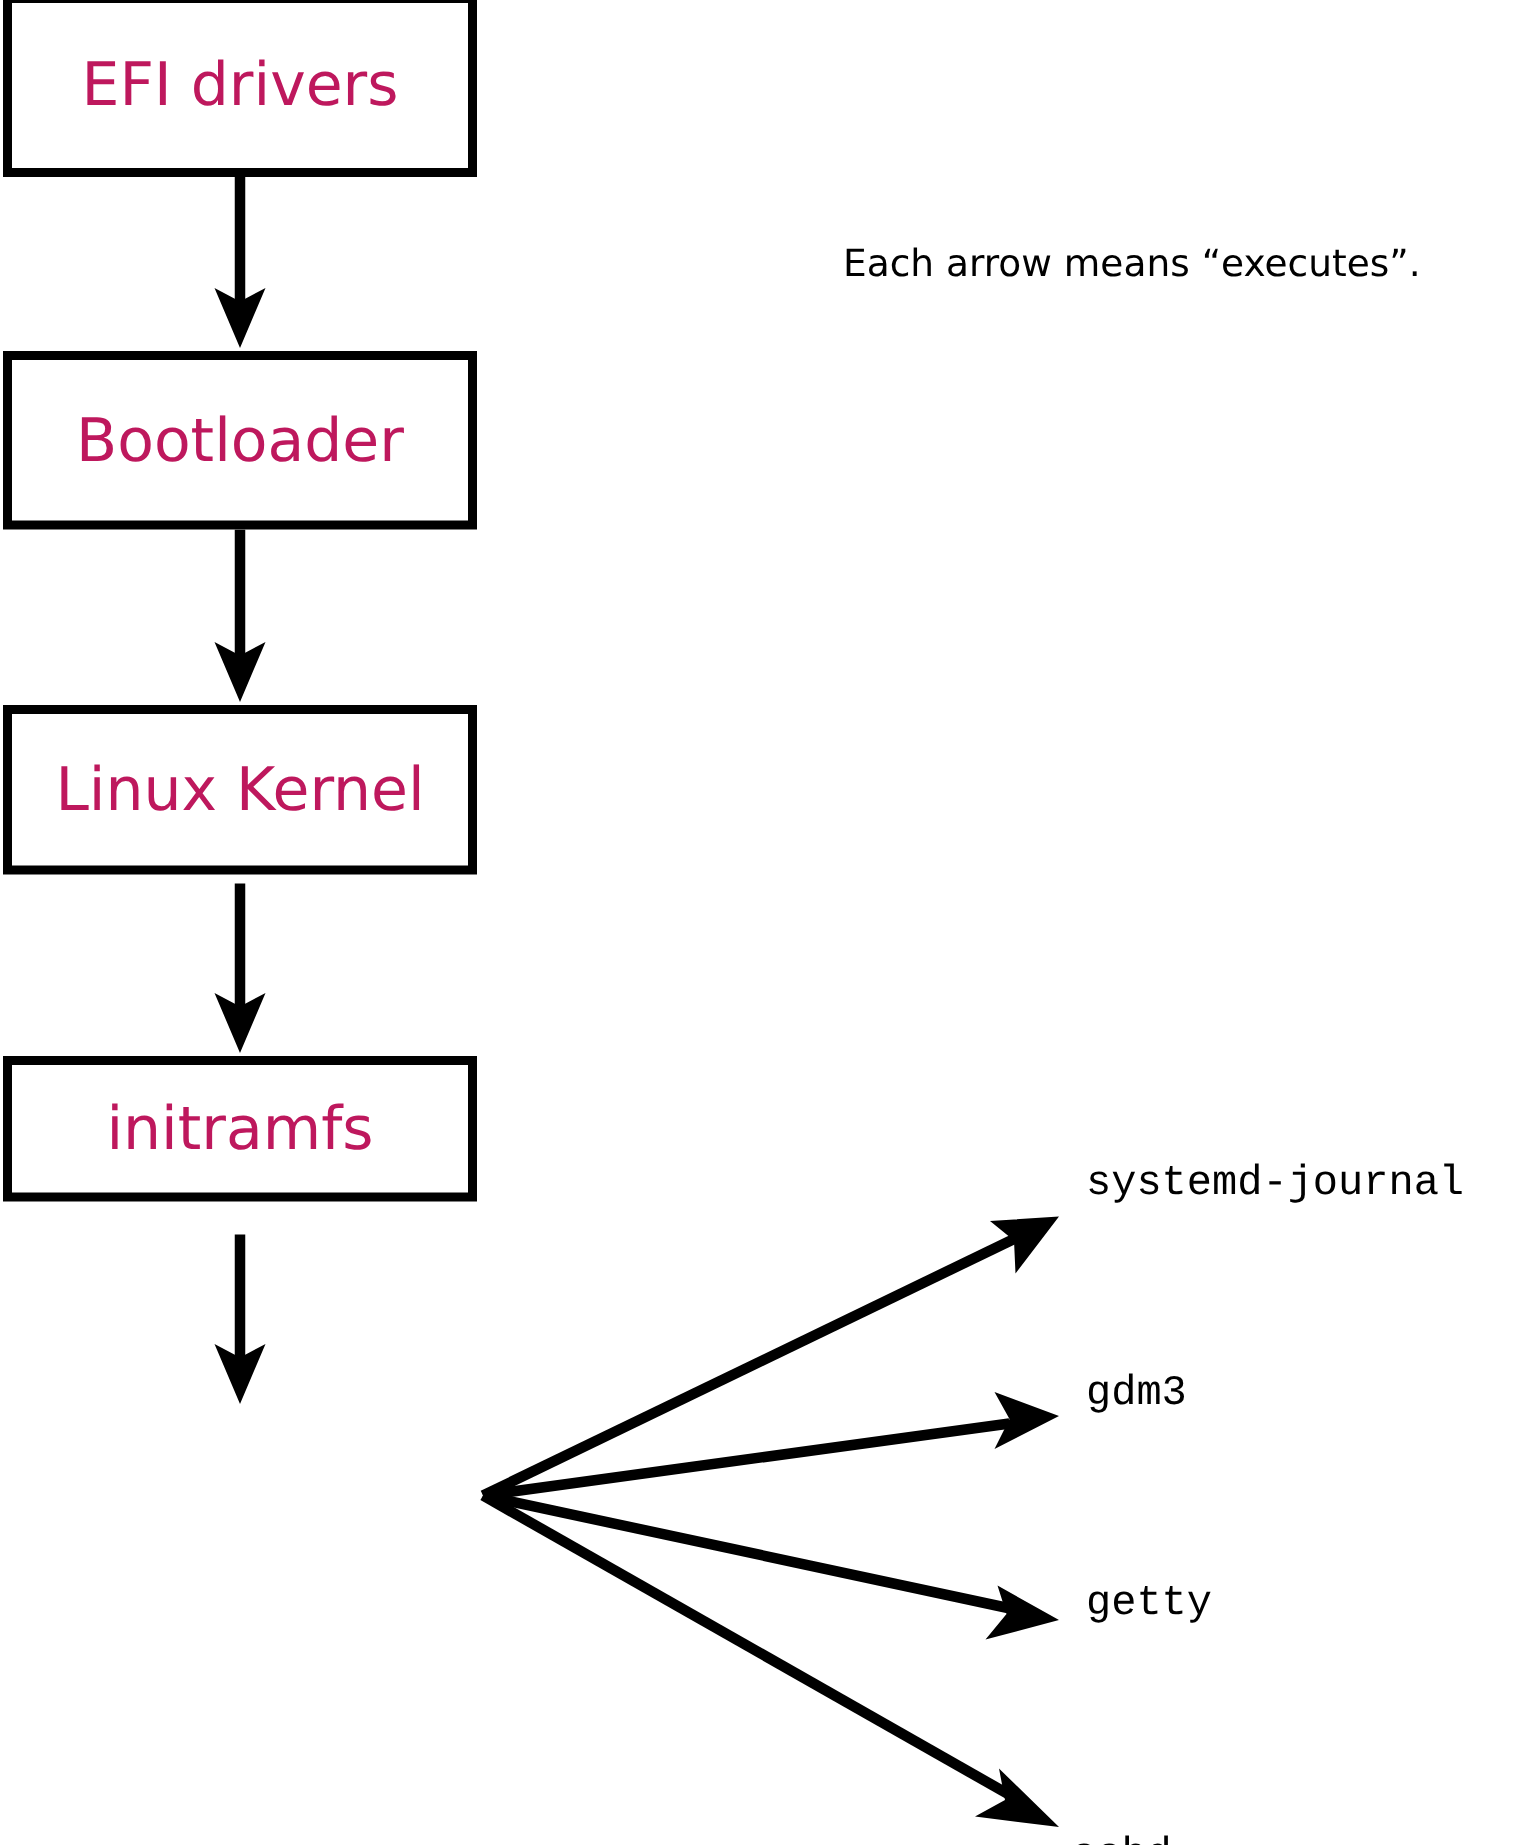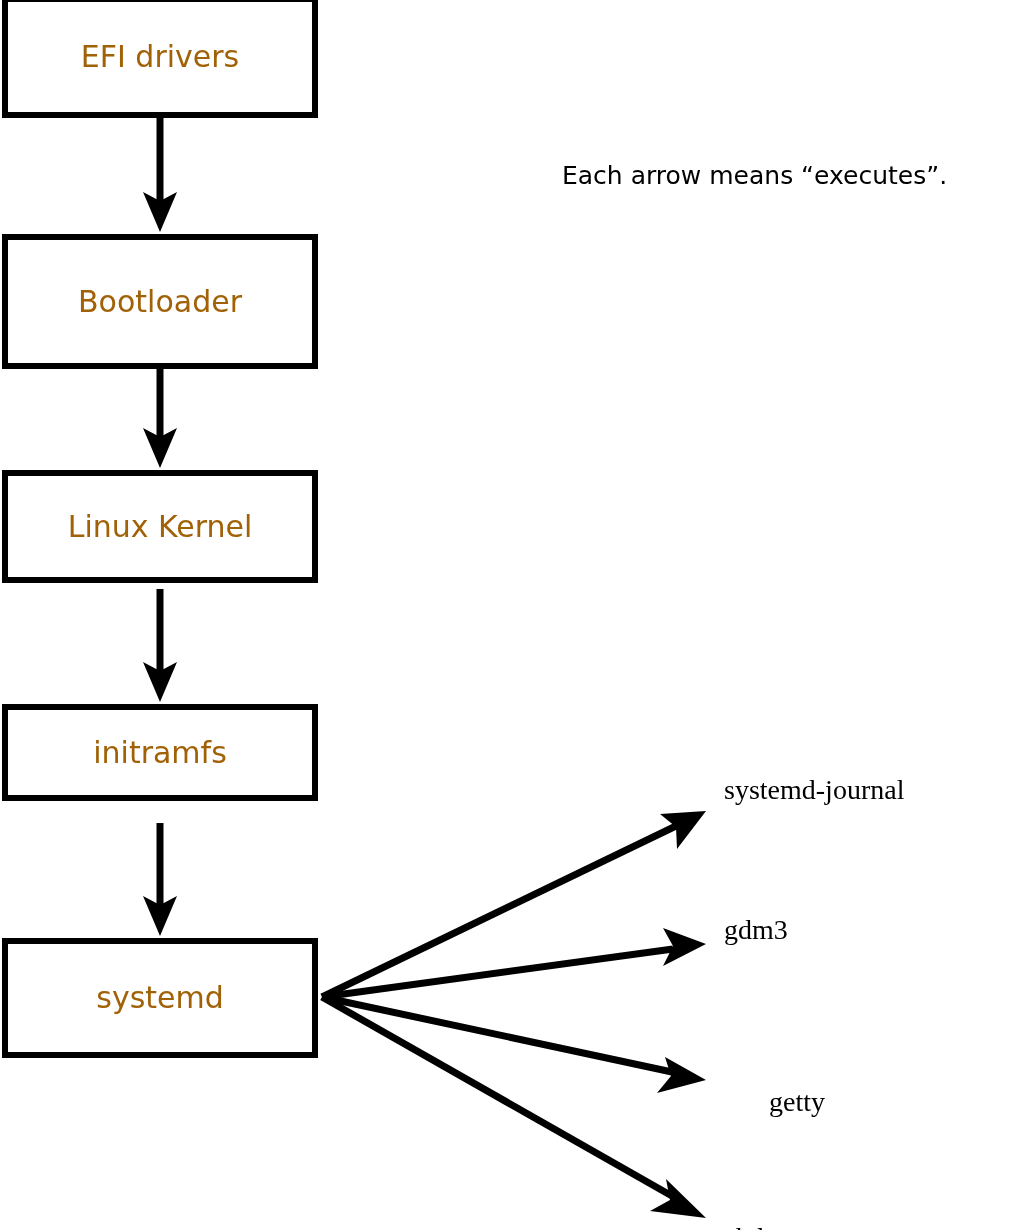--- a/index.html
+++ b/index.html
@@ -32,57 +32,57 @@
     width: 316px;
     box-sizing: border-box;
     border: 6px solid #000000;
     background: #ffffff;
     display: flex;
     align-items: center;
     justify-content: center;
   }
   .proc-box .proc-label {
     font-family: "DejaVu Sans", "Liberation Sans", sans-serif;
-    font-size: 30px;
+    font-size: 40px;
     line-height: 1;
-    color: #a16207;
+    color: #be185d;
     white-space: nowrap;
   }
 
   
   #box-efi        { top: -4px;   height: 122px; }
-  #box-bootloader { top: 234px;  height: 135px; }
+  #box-bootloader { top: 234px;  height: 119px; }
   #box-kernel     { top: 470px;  height: 113px; }
   #box-initramfs  { top: 704px;  height: 97px; }
   #box-systemd    { top: 938px;  height: 120px; }
 
   
   #caption {
     position: absolute;
     left: 562px;
     top: 163px;
     font-family: "DejaVu Sans", "Liberation Sans", sans-serif;
     font-size: 25px;
     line-height: 1;
     white-space: nowrap;
     color: #000000;
   }
 
   
   .leaf-label {
     position: absolute;
-    font-family: Liberation Serif, serif;
+    font-family: Liberation Mono, monospace;
     font-size: 28px;
     line-height: 1;
     white-space: nowrap;
     color: #000000;
   }
   #leaf-systemd-journal { left: 724px; top: 776px; }
   #leaf-gdm3           { left: 724px; top: 916px; }
-  #leaf-getty          { left: 724px; top: 1088px; margin-left: 45px; }
+  #leaf-getty          { left: 724px; top: 1056px; }
   #leaf-sshd           { left: 714px; top: 1224px; }
 
   
   #arrow-layer {
     position: absolute;
     left: 0;
     top: 0;
     width: 1023px;
     height: 1230px;
     pointer-events: none;
@@ -145,23 +145,20 @@
   </div>
 
   <div class="proc-box" id="box-kernel">
     <span class="proc-label">Linux Kernel</span>
   </div>
 
   <div class="proc-box" id="box-initramfs">
     <span class="proc-label">initramfs</span>
   </div>
 
-  <div class="proc-box" id="box-systemd">
-    <span class="proc-label">systemd</span>
-  </div>
 
   <div id="caption">Each arrow means “executes”.</div>
 
   <div class="leaf-label" id="leaf-systemd-journal">systemd-journal</div>
 
   <div class="leaf-label" id="leaf-gdm3">gdm3</div>
 
   <div class="leaf-label" id="leaf-getty">getty</div>
 
   <div class="leaf-label" id="leaf-sshd">sshd</div>

